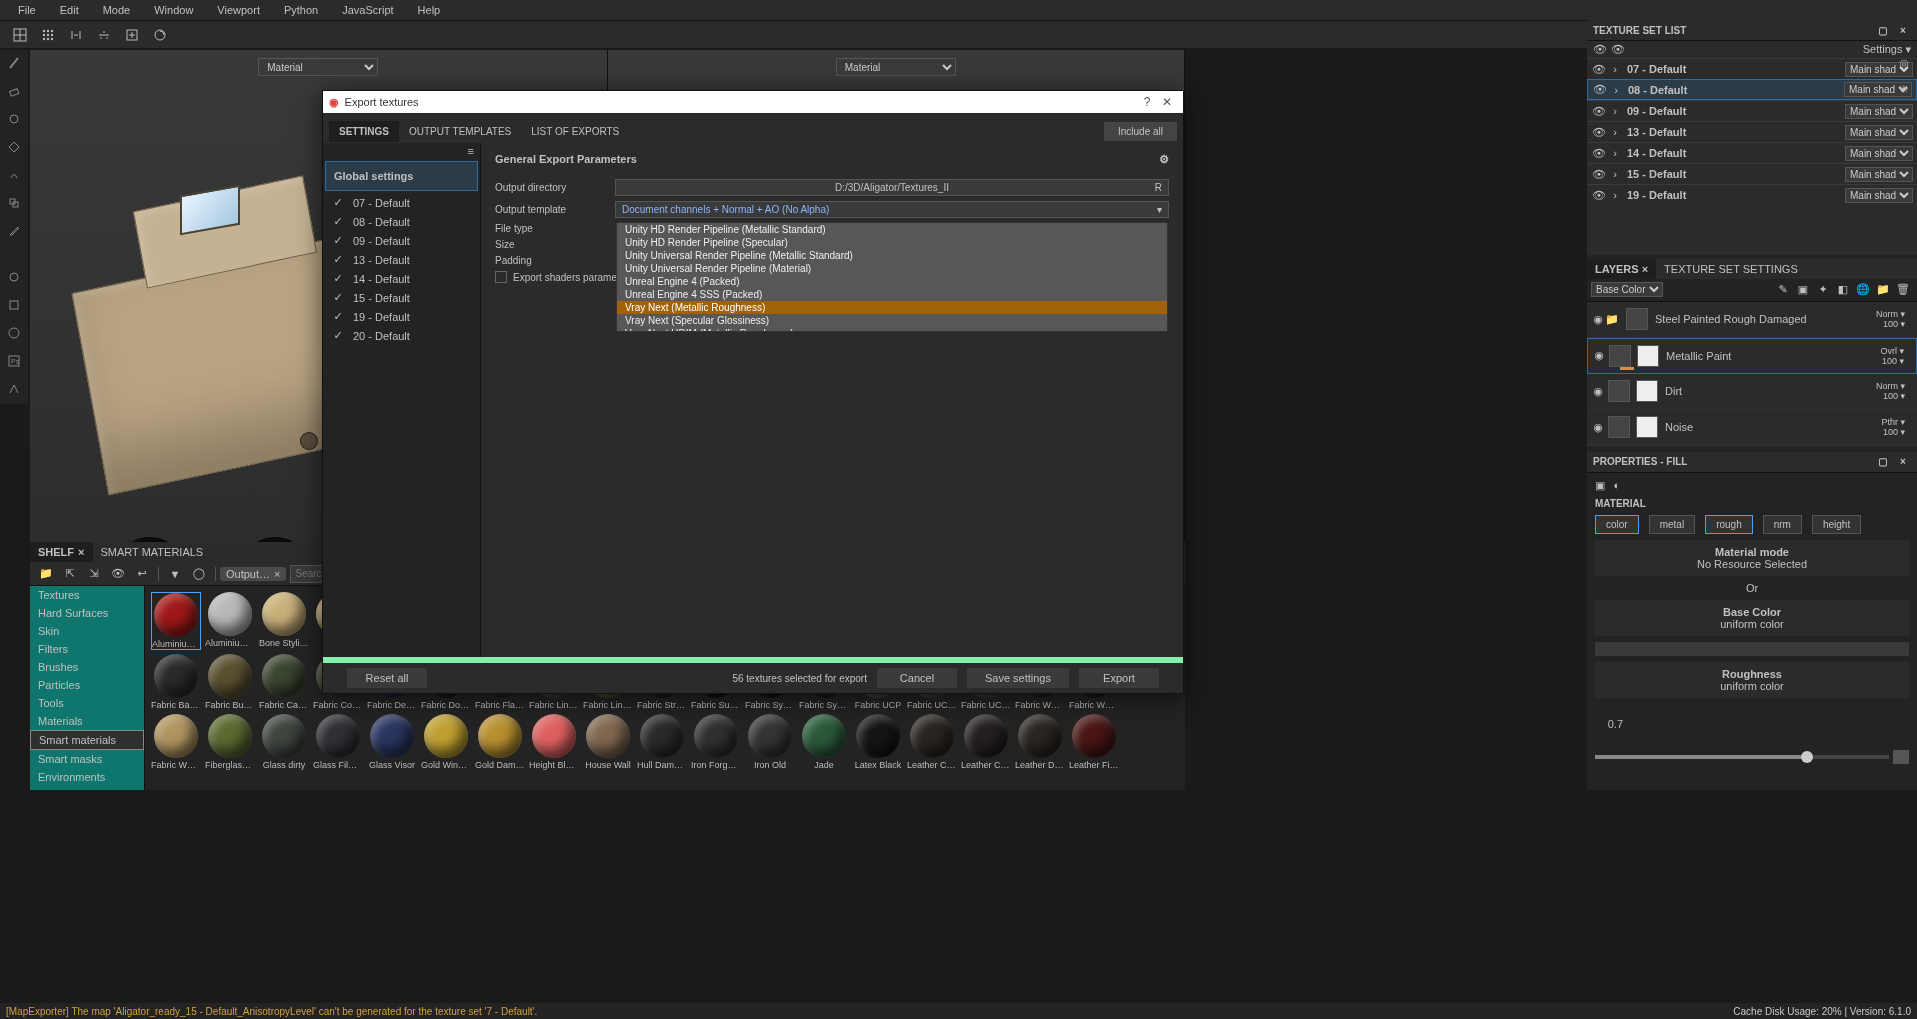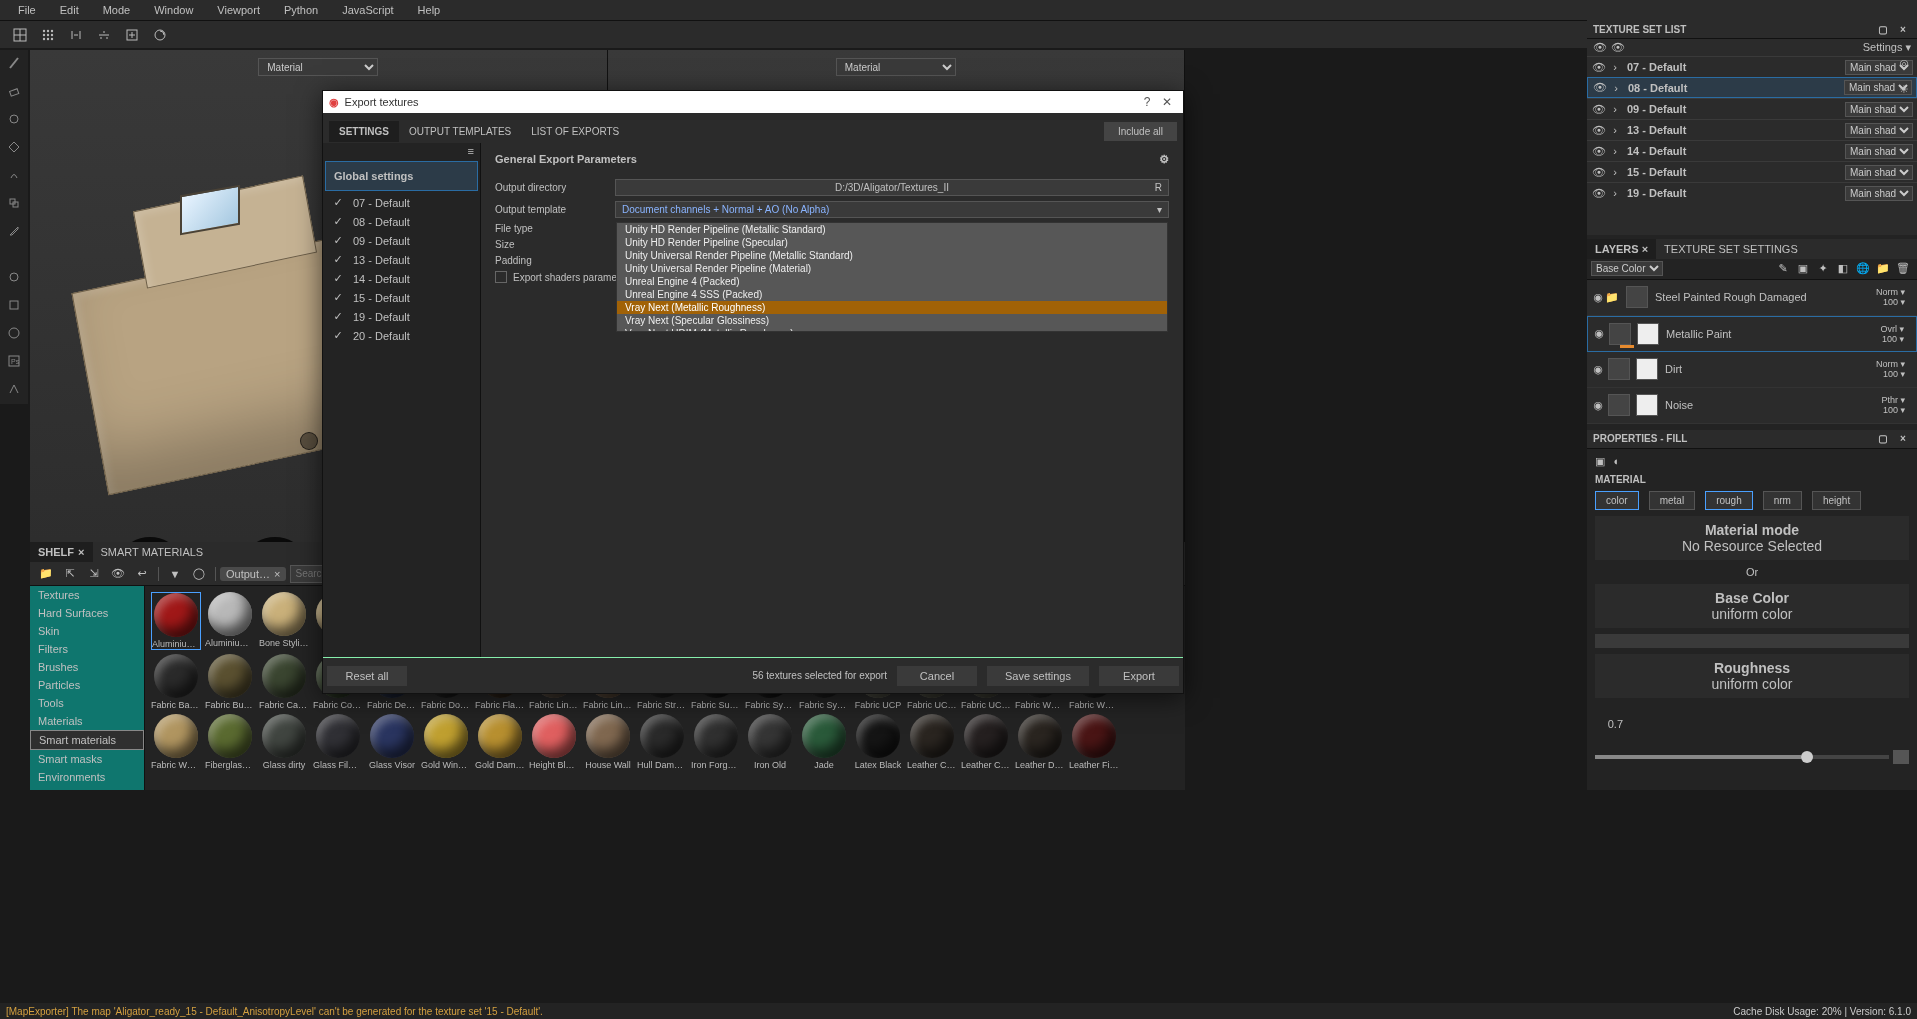--- a/index.html
+++ b/index.html
@@ -81,21 +81,21 @@
 .layer-row .eye { width:14px; text-align:center; cursor:pointer; }
 .layer-row .folder-ico { width:18px; }
 .layer-row .lname { flex:1; padding-left:4px; }
 .layer-row .lctrl { display:flex; flex-direction:column; font-size:9px; text-align:right; padding-right:8px; }
 .layer-row .orange-bar { position:absolute; left:32px; bottom:3px; width:14px; height:3px; background:#e68a2e; }
 .prop-body { padding:6px 8px; }
 .prop-body .sec-hdr { font-weight:bold; margin:6px 0; font-size:10px; }
 .chan-pills { display:flex; gap:10px; }
 .chan-pills .pill { border:1px solid #555; padding:3px 10px; cursor:pointer; font-size:10px; background:#333; }
 .chan-pills .pill.on { border-color:#4aa0ff; }
-.prop-block { background:#2b2b2b; margin:6px 0; padding:6px; text-align:center; font-size:14px; }
+.prop-block { background:#2b2b2b; margin:6px 0; padding:6px; text-align:center; font-size:11px; }
 .slider-row { display:flex; align-items:center; margin:20px 0; }
 .slider-row .track { flex:1; height:4px; background:#444; position:relative; }
 .slider-row .fill { position:absolute; top:0; left:0; height:100%; background:#888; }
 .slider-row .handle { position:absolute; top:-4px; width:12px; height:12px; border-radius:50%; background:#ccc; }
 .slider-row .val { width:34px; text-align:right; padding-right:6px; }
 
 
 .far-right-tb { position:absolute; top:50px; right:0; width:26px; }
 .far-right-tb .fr-btn { width:26px; height:26px; display:flex; align-items:center; justify-content:center; cursor:pointer; }
 
@@ -122,21 +122,21 @@
 .params-row { display:flex; align-items:center; margin:5px 0; font-size:10px; }
 .params-row .lbl { width:120px; }
 .params-row .path-field { flex:1; background:#3a3a3a; border:1px solid #555; padding:2px 6px; text-align:center; position:relative; }
 .params-row .path-field .R { position:absolute; right:6px; top:2px; }
 .params-row .dd { flex:1; background:#3a3a3a; border:1px solid #555; padding:2px 6px; position:relative; }
 .dd .dd-arrow { position:absolute; right:6px; top:2px; }
 .dd-list { position:absolute; top:20px; left:0; right:0; background:#575757; color:#eee; border:1px solid #333; z-index:10; max-height:110px; overflow-y:auto; font-size:10px; }
 .dd-list div { padding:1px 8px; cursor:pointer; }
 .dd-list div.hl { background:#a16207; color:#fff; }
 .params-row.ck .ckbox { width:12px; height:12px; border:1px solid #666; margin-right:6px; }
-.dlg-footer { height:36px; display:flex; align-items:center; padding:0 4px; border-top:1px solid #86efac; gap:10px; background:#2b2b2b; }
+.dlg-footer { height:36px; display:flex; align-items:center; padding:0 24px; border-top:6px solid #86efac; gap:10px; background:#2b2b2b; }
 .dlg-footer .btn { background:#3a3a3a; padding:4px 18px; cursor:pointer; text-align:center; min-width:80px; }
 .dlg-footer .spacer { flex:1; }
 .dlg-footer .info { font-size:10px; }
 
 
 .status-bar { position:absolute; bottom:0; left:0; right:0; height:16px; background:#232323; color:#d4a040; font-size:10px; padding:0 6px; display:flex; align-items:center; }
 .status-bar .spacer { flex:1; }
 .status-bar .right { color:#ccc; }
 
 
@@ -803,16 +803,16 @@
     <div class="btn">Reset all</div>
     <div class="spacer"></div>
     <div class="info">56 textures selected for export</div>
     <div class="btn">Cancel</div>
     <div class="btn">Save settings</div>
     <div class="btn">Export</div>
   </div>
 </div>
 
 <div class="status-bar">
-  <span>[MapExporter] The map 'Aligator_ready_15 - Default_AnisotropyLevel' can't be generated for the texture set '15 - Default'.</span>
+  <span>[MapExporter] The map 'Aligator_ready_15 - Default_AnisotropyLevel' can't be generated for the texture set '7 - Default'.</span>
   <div class="spacer"></div>
   <span class="right">Cache Disk Usage:   20% | Version: 6.1.0</span>
 </div>
 
 </body></html>

